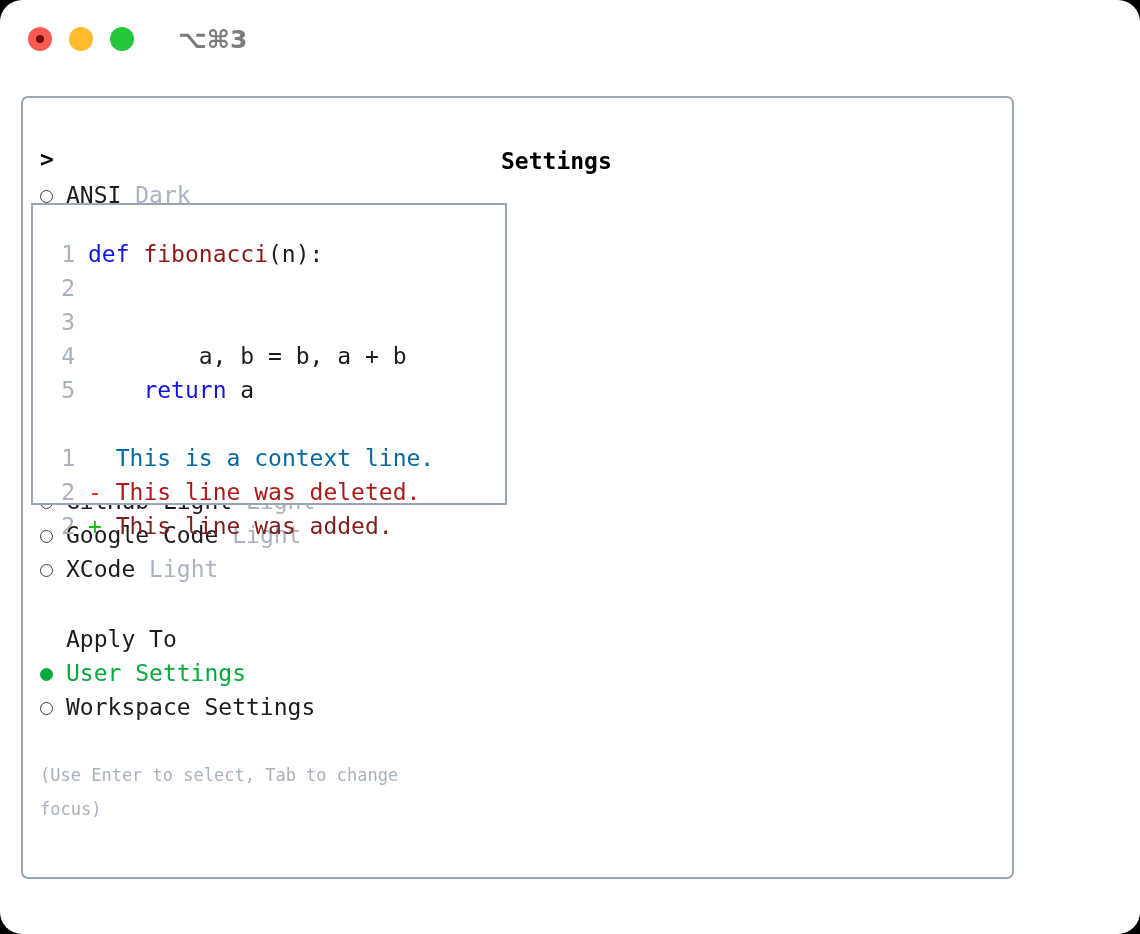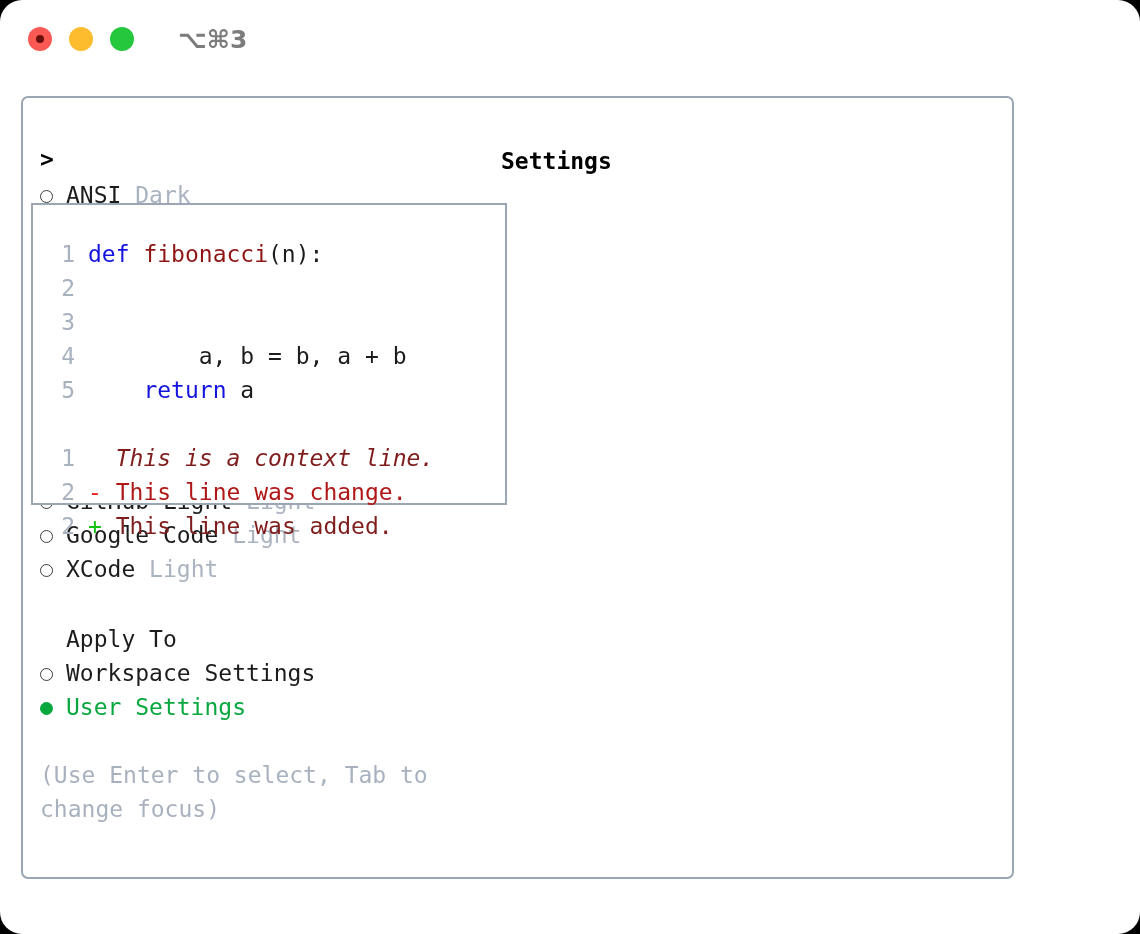--- a/index.html
+++ b/index.html
@@ -151,21 +151,21 @@
 
   .apply-heading {
     color: #1c1c1c;
   }
 
   .hint {
     position: absolute;
     left: 17px;
     top: 660px;
     width: 420px;
-    font-size: 23px;
+    font-size: 17px;
     line-height: 34px;
     color: #a8b1be;
     white-space: pre-wrap;
   }
 
   
   .right-col {
     position: absolute;
     left: 478px;
     top: 50px;
@@ -209,21 +209,21 @@
     margin-right: 13px;
   }
   .code-body { color: #1c1c1c; }
 
   .tok-kw    { color: #1414e0; }
   .tok-fn    { color: #8f1515; }
   .tok-plain { color: #1c1c1c; }
 
   .diff-gap { height: 34px; }
 
-  .diff-ctx   { color: #7f1d1d; font-style: italic; }
+  .diff-ctx   { color: #0369a1; }
   .diff-del   { color: #b01818; }
   .diff-add   { color: #7f1d1d; }
   .sign-del   { color: #f02020; }
   .sign-add   { color: #12c412; }
 </style>
 </head>
 <body>
 
 <div class="window">
 
@@ -263,22 +263,22 @@
           </div>
 
         <div class="section-gap"></div>
 
         <div class="row">
           <span class="marker marker-empty">o</span>
           <span class="apply-heading">Apply To</span>
         </div>
 
         <div id="apply-list">
+            <div class="row"><span class="bullet-wrap"><span class="bullet filled"></span></span><span class="label-main selected">User Settings</span></div>
             <div class="row"><span class="bullet-wrap"><span class="bullet"></span></span><span class="label-main">Workspace Settings</span></div>
-            <div class="row"><span class="bullet-wrap"><span class="bullet filled"></span></span><span class="label-main selected">User Settings</span></div>
           </div>
 
       </div>
 
       <div class="hint">(Use Enter to select, Tab to change focus)</div>
 
       <div class="right-col">
         <div class="preview-title">Settings</div>
       </div>
 
@@ -286,20 +286,20 @@
         <div id="code-block">
             <div class="code-line"><span class="lineno">1</span><span class="code-body"><span class="tok-kw">def </span><span class="tok-fn">fibonacci</span><span class="tok-plain">(n):</span></span></div>
             <div class="code-line"><span class="lineno">2</span></div>
             <div class="code-line"><span class="lineno">3</span></div>
             <div class="code-line"><span class="lineno">4</span><span class="code-body"><span class="tok-plain">        a, b = b, a + b</span></span></div>
             <div class="code-line"><span class="lineno">5</span><span class="code-body"><span class="tok-plain">    </span><span class="tok-kw">return</span><span class="tok-plain"> a</span></span></div>
           </div>
         <div class="diff-gap"></div>
         <div id="diff-block">
             <div class="code-line"><span class="lineno">1</span><span class="diff-ctx"> </span><span> </span><span class="diff-ctx">This is a context line.</span></div>
-            <div class="code-line"><span class="lineno">2</span><span class="sign-del">-</span><span> </span><span class="diff-del">This line was change.</span></div>
+            <div class="code-line"><span class="lineno">2</span><span class="sign-del">-</span><span> </span><span class="diff-del">This line was deleted.</span></div>
             <div class="code-line"><span class="lineno">2</span><span class="sign-add">+</span><span> </span><span class="diff-add">This line was added.</span></div>
           </div>
       </div>
 
     </div>
   </div>
 </div>
 
 </body></html>

